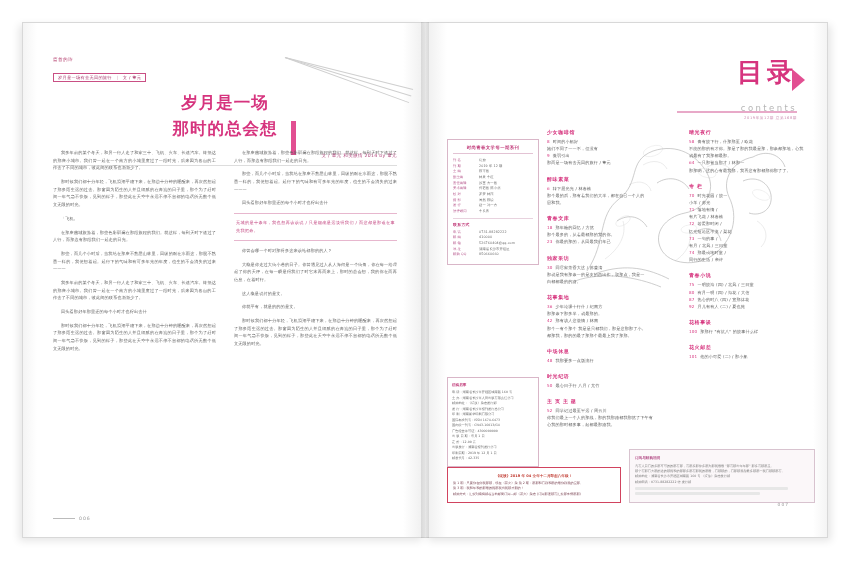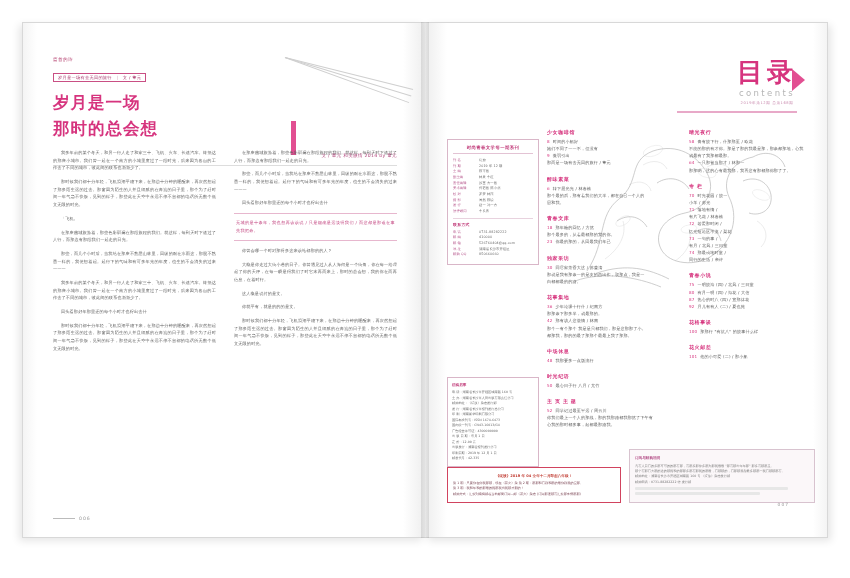--- a/index.html
+++ b/index.html
@@ -88,20 +88,21 @@
   .kicker-box .sep { color: #cfa0b8; margin: 0 3px; }
 
   .headline {
     font-family: "DejaVu Serif", "Liberation Serif", serif;
     color: #d6347e;
     font-size: 16.5px;
     line-height: 1.55;
     letter-spacing: 1px;
     font-weight: bold;
     margin: 0 0 4px 0;
+    text-align: center;
   }
   .byline-row {
     position: relative;
     height: 22px;
     margin-top: 6px;
   }
   .pinkbar {
     position: absolute;
     left: 238px;
     top: -26px;
@@ -192,35 +193,35 @@
     position: absolute;
     left: 14px;
     top: 24px;
     width: 376px;
     height: 474px;
   }
   .toc-title {
     position: absolute;
     right: 18px;
     top: 12px;
-    text-align: center;
+    text-align: right;
   }
   .toc-title .cn {
     font-family: "DejaVu Serif", "Liberation Serif", serif;
     font-size: 26px;
     font-weight: bold;
     color: #d6347e;
     letter-spacing: 4px;
     line-height: 1;
   }
   .toc-title .en {
     font-size: 8.5px;
     color: #b5b5b5;
     letter-spacing: 2.4px;
-    margin-top: 3px;
+    margin-top: 18px;
   }
   .toc-title .sub {
     font-size: 3.6px;
     color: #c98aae;
     letter-spacing: .6px;
     margin-top: 3px;
   }
   .arrow {
     position: absolute;
     right: -8px;

